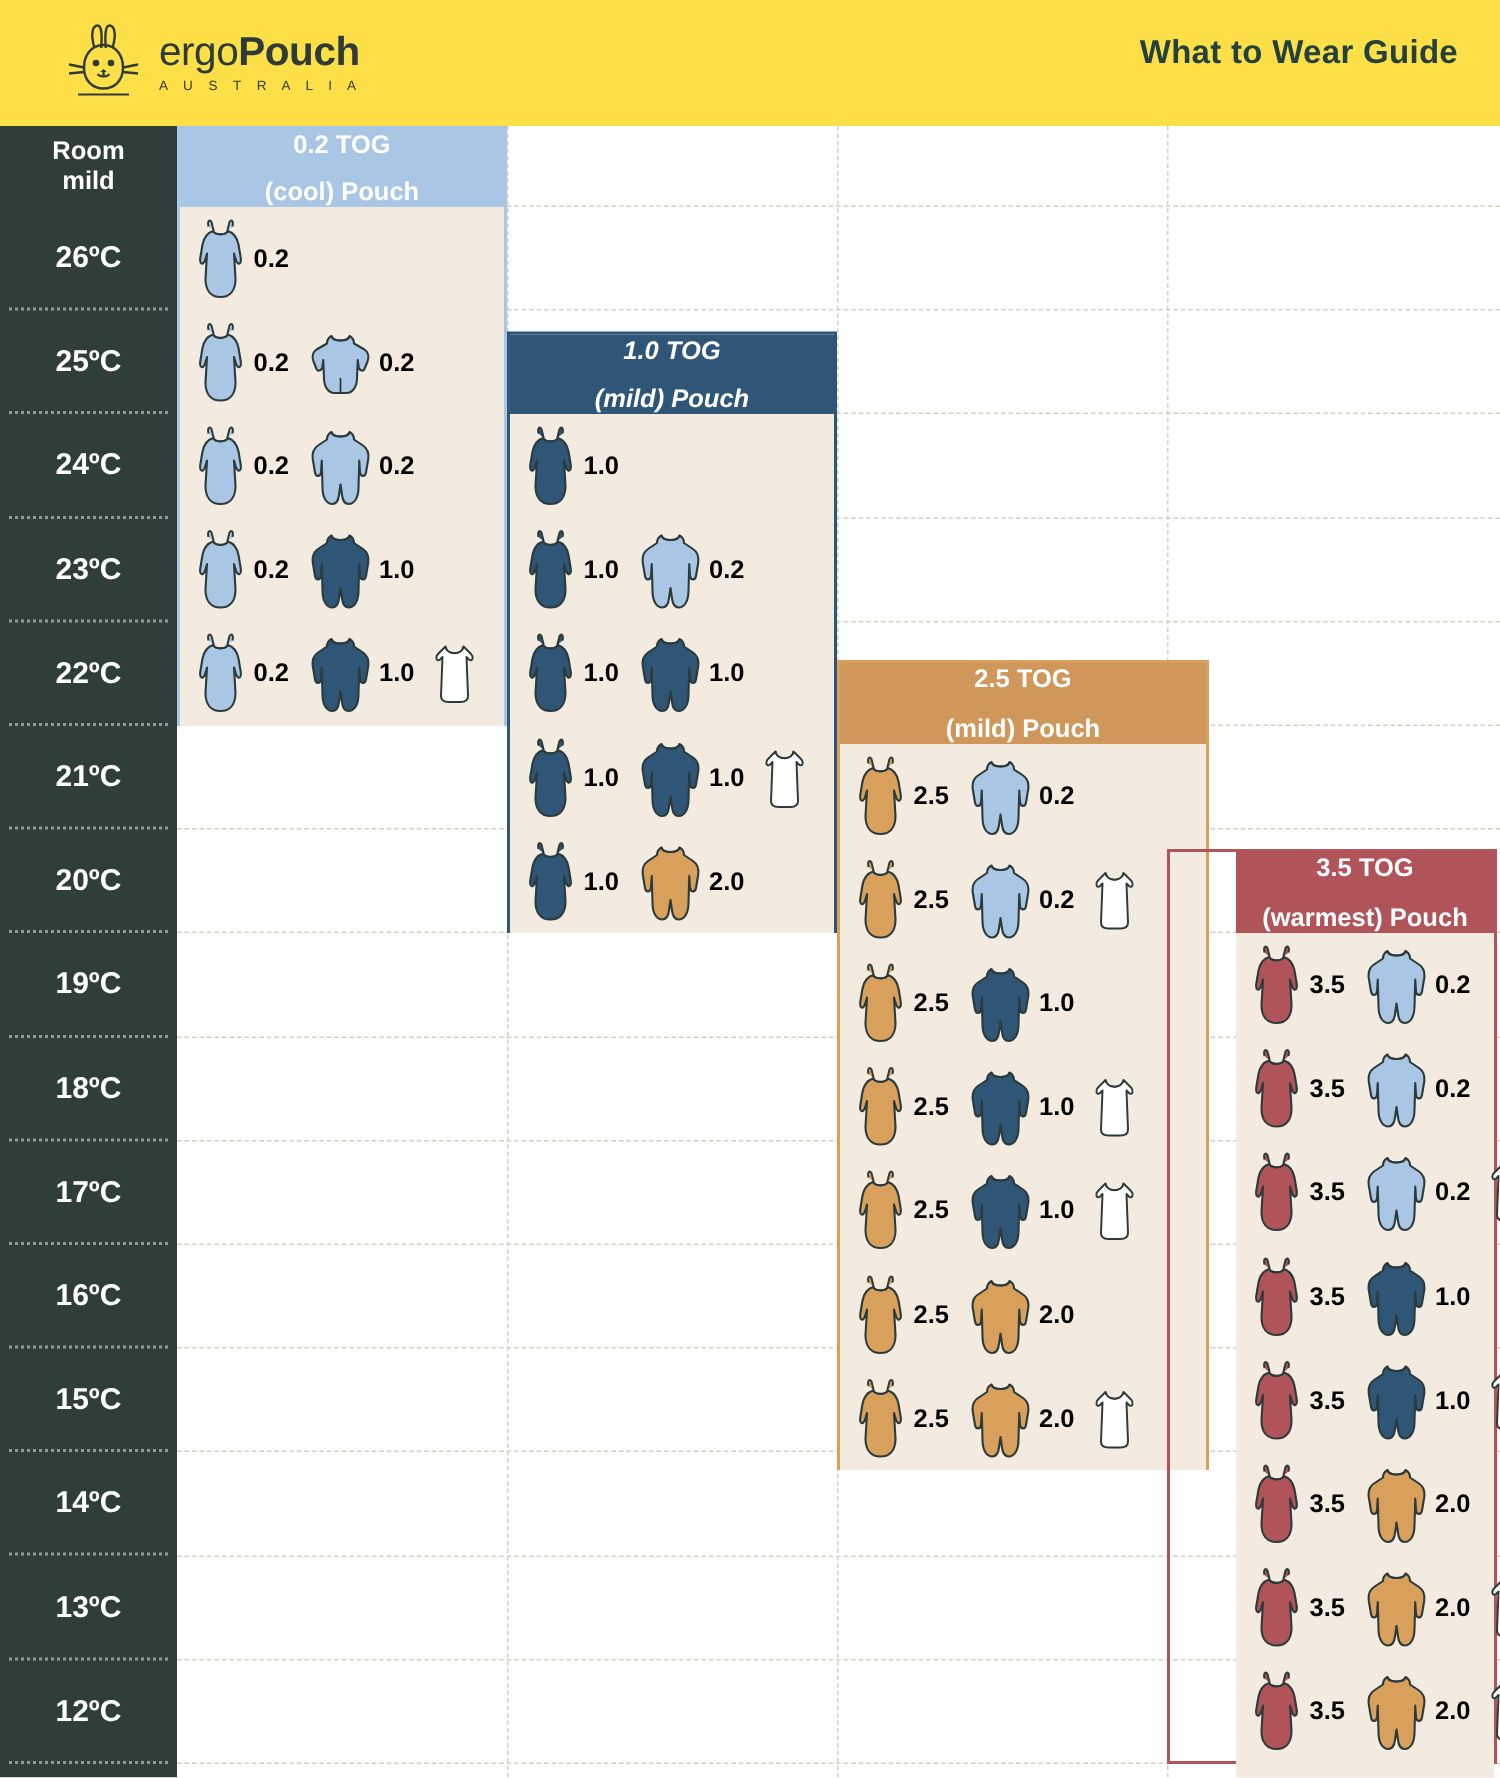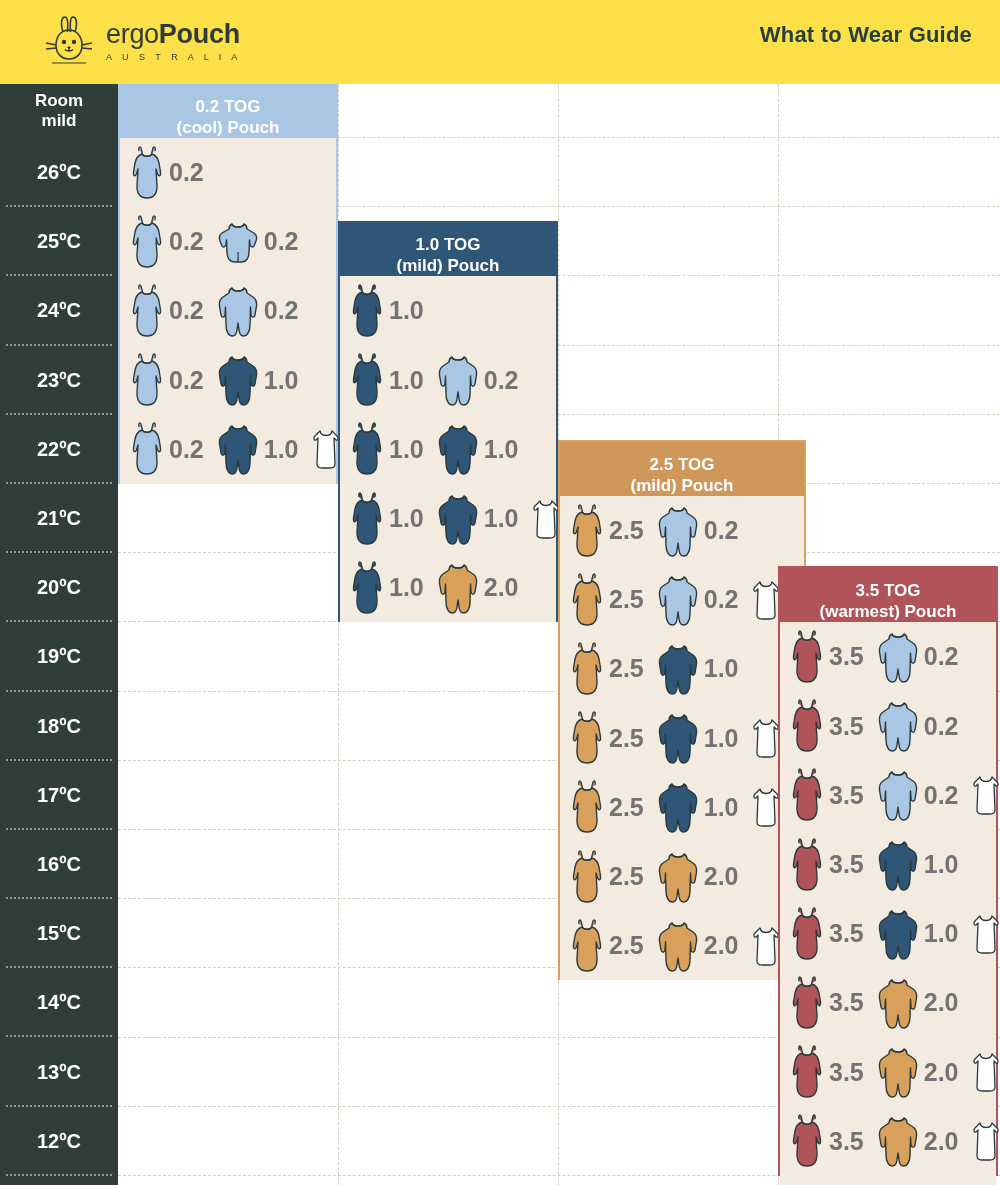--- a/index.html
+++ b/index.html
@@ -112,21 +112,21 @@
     box-sizing: border-box;
   }
   .tog-head {
     color: #ffffff;
     text-align: center;
     font-weight: 700;
     font-size: 17px;
     line-height: 1.25;
     display: flex;
     flex-direction: column;
-    justify-content: flex-end;
+    justify-content: space-between;
     align-items: center;
     box-sizing: border-box;
   }
   .tog-body {
     background: #f3eae0;
     box-sizing: border-box;
   }
   .row {
     display: flex;
     align-items: center;
@@ -134,34 +134,34 @@
     padding-left: 10px;
     box-sizing: border-box;
   }
   .item {
     display: flex;
     align-items: center;
     gap: 5px;
     margin-right: 13px;
   }
   .item .val {
-    font-size: 25px;
+    font-size: 17px;
     font-weight: 700;
-    color: #737373;
+    color: #000000;
   }
   .garment { display: block; }
 
   
   #col-02 { border-color: #a9c6e4; }
   #col-02 .tog-head { background: #a9c6e4; color: #ffffff; }
   #col-10 { border-color: #2f5676; }
   #col-10 .tog-head { background: #2f5676; }
   #col-25 { border-color: #d9a05b; }
   #col-25 .tog-head { background: #cf9759; }
-  #col-35 { border-color: #b0545a; }
+  #col-35 { border-color: #b0545a; padding-left: 44px; }
   #col-35 .tog-head { background: #b0545a; }
 </style>
 </head>
 <body>
 
 <div id="header">
   <div id="logo-wrap">
     <svg width="58" height="58" viewBox="0 0 58 58">
       <g fill="none" stroke="#2f3b38" stroke-width="1.6">
         <path d="M23 20 C20 10, 22 5, 25 5 C28 5, 28 12, 27.5 20"></path>
@@ -334,21 +334,21 @@
             <svg class="garment" width="28" height="42" viewBox="0 0 28 42">
     <path d="M8 3 L3 8 C1 10,2 13,4 12 L6 10 L5 36 C5 39,7 40,10 40 L18 40 C21 40,23 39,23 36
              L22 10 L24 12 C26 13,27 10,25 8 L20 3 C19 9,9 9,8 3 Z" fill="#ffffff" stroke="#2b3a3a" stroke-width="1.3" stroke-linejoin="round"></path>
     <path d="M8 3 C9 9,19 9,20 3" fill="none" stroke="#2b3a3a" stroke-width="1.1"></path>
   </svg>
           </div>
         </div>
       </div>
     </div>
     <div class="tog-col" id="col-10" style="left: 338px; top: 221px; width: 220px; height: 401.4px;">
-      <div class="tog-head" style="height: 53.4px;">
+      <div class="tog-head" style="height: 53.4px; font-style: italic;">
         <div>1.0 TOG</div>
         <div>(mild) Pouch</div>
       </div>
       <div class="tog-body" style="height: 346px;">
         <div class="row">
           <div class="item">
             <svg class="garment" width="34" height="56" viewBox="0 0 34 56">
       <path d="M9 6 C8 2,10 1,11 3 L12.5 9" fill="#2f5676" stroke="#2b3a3a" stroke-width="1.3" stroke-linejoin="round"></path>
       <path d="M25 6 C26 2,24 1,23 3 L21.5 9" fill="#2f5676" stroke="#2b3a3a" stroke-width="1.3" stroke-linejoin="round"></path>
       <path d="M12 9 C9 10,6 13,5 18 L3.5 27 C3 31,5 32,6.5 29 L8 24 L7 41 C7 49,11 53,17 53 C23 53,27 49,27 41 L26 24 L27.5 29 C29 32,31 31,30.5 27 L29 18 C28 13,25 10,22 9 C20 12,14 12,12 9 Z" fill="#2f5676" stroke="#2b3a3a" stroke-width="1.4" stroke-linejoin="round"></path>

